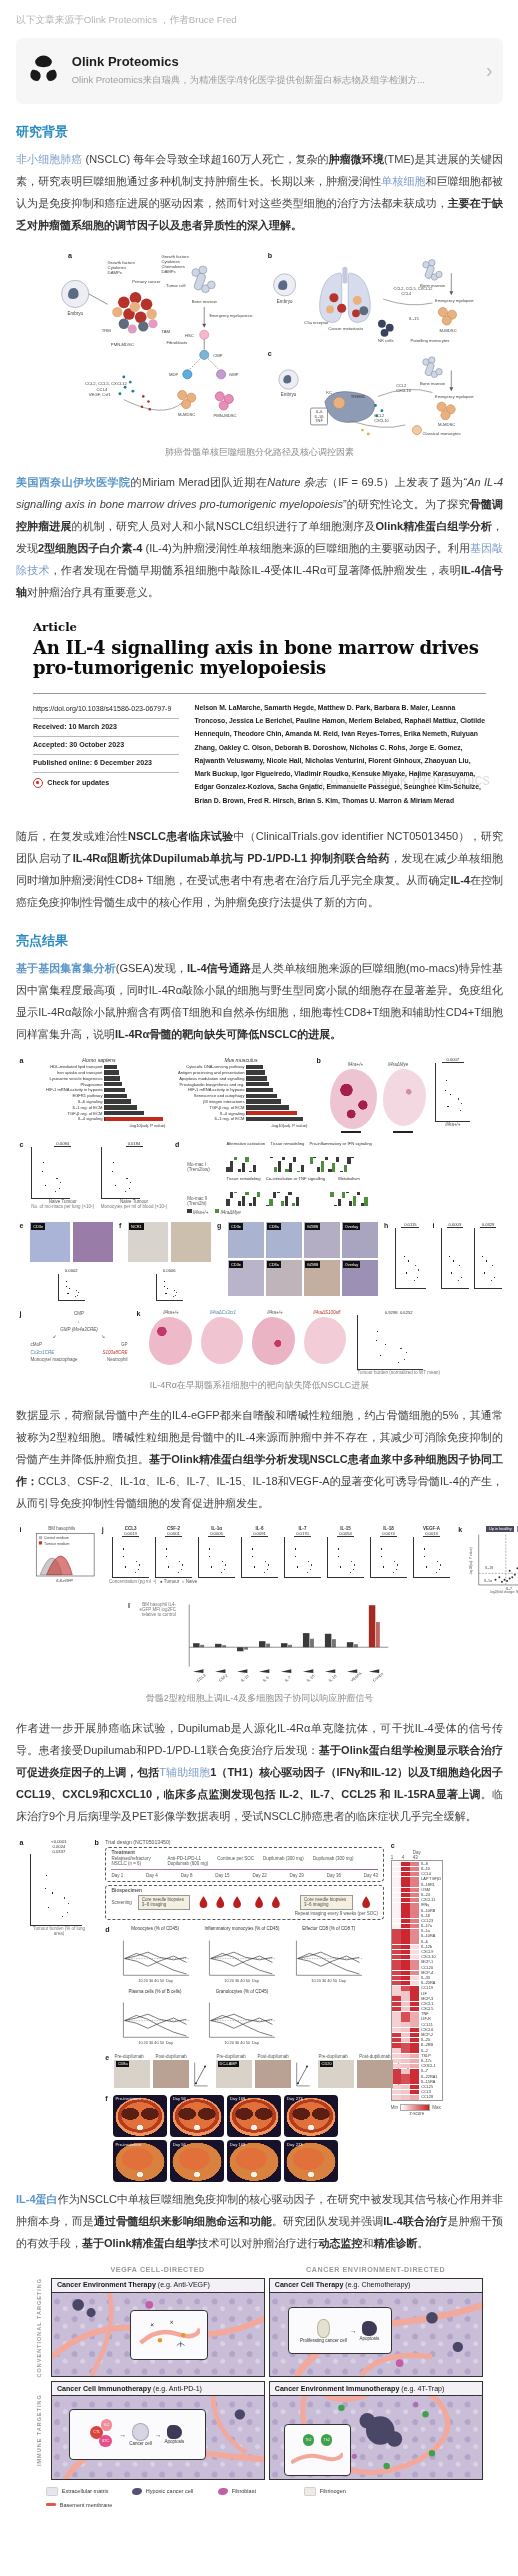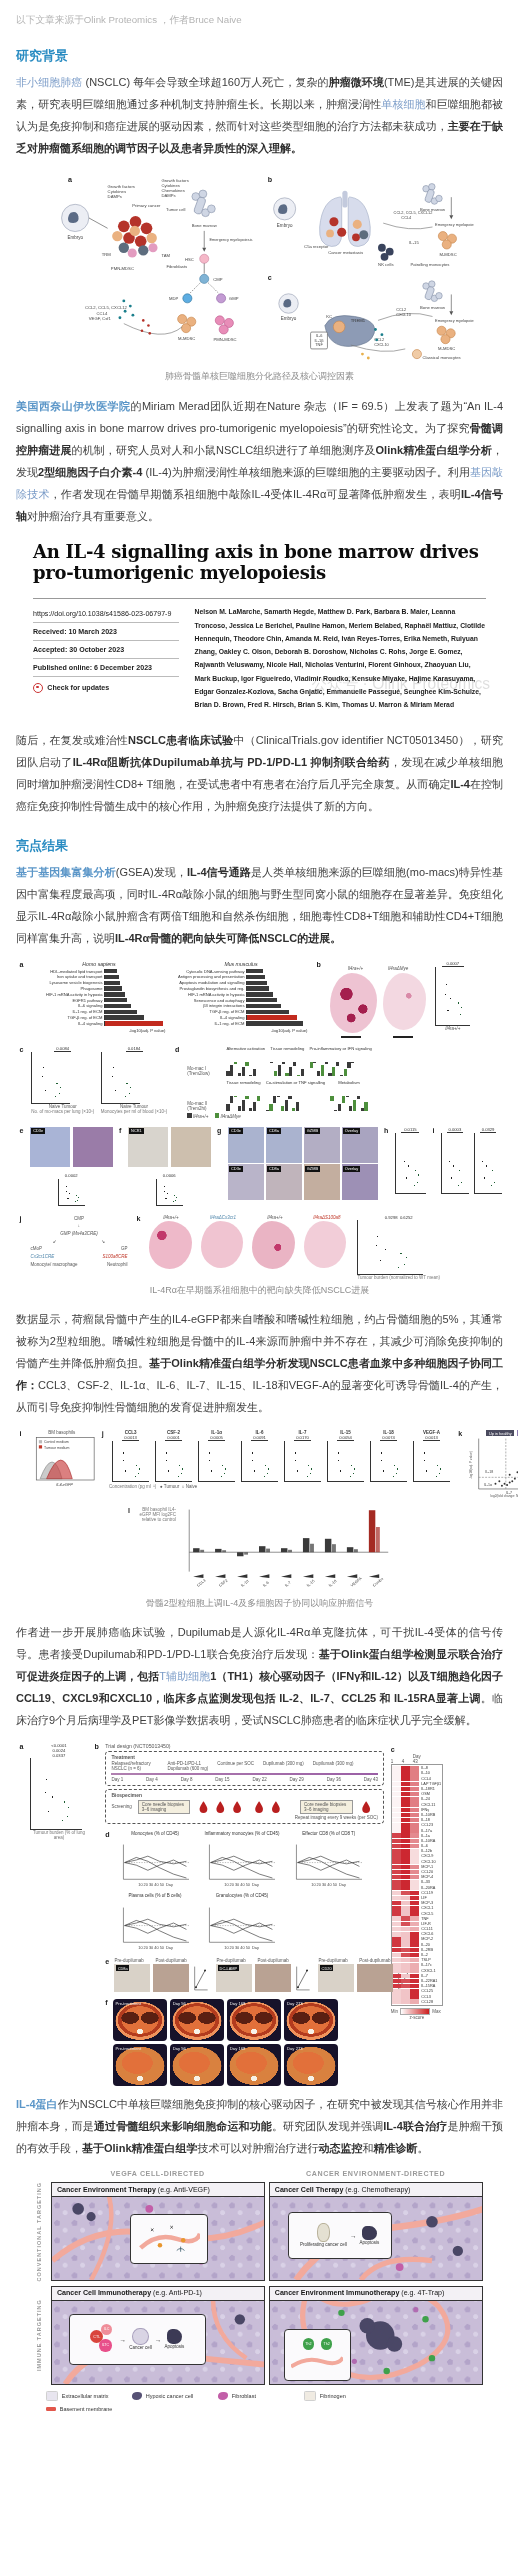--- a/index.html
+++ b/index.html
@@ -12,21 +12,21 @@
   .card-logo{width:35px;height:35px;flex:0 0 35px;margin-right:10.4px;}
   .card-main{flex:1;min-width:0;}
   .card-title{font-size:13px;font-weight:700;color:#1d1d1d;margin-bottom:4.5px;}
   .card-desc{font-size:9.4px;color:#9d9d9d;white-space:nowrap;overflow:hidden;text-overflow:ellipsis;}
   .card-chev{font-size:19.5px;color:#b9b9b9;padding-left:6.5px;flex:0 0 auto;}
   
   .content{padding:0 16px;}
   h2.sec{color:#2a8cc2;font-size:13px;font-weight:700;margin:19.5px 0 2.6px;}
   p.body{font-size:11px;line-height:22px;text-align:justify;margin:6.5px 0 11.7px;}
   .st-b{font-weight:700;color:#2f2f2f;}
-  .st-i{}
+  .st-i{font-style:italic;}
   .st-l{color:#7b9cc8;}
   .st-lb{color:#5b96c8;font-weight:700;}
   .caption{text-align:center;color:#8d8d8d;font-size:9px;margin:3.9px 0 11.7px;}
   
   .figure{position:relative;margin:2.6px auto;background:#fff;}
   .pletter{font-weight:700;font-size:7.1px;color:#222;}
   .tiny{font-size:4.5px;color:#555;}
   
   .nature{width:487px;margin:6.5px auto 9px;padding:3.9px 17px 9px;box-sizing:border-box;position:relative;background:#fff;}
   .nat-article{font-family:"DejaVu Serif","Liberation Serif",serif;font-weight:700;font-size:11.7px;color:#111;margin:1.3px 0 3.9px;}
@@ -102,22 +102,38 @@
   .legend-wrap{display:flex;flex-wrap:wrap;width:428px;margin:6.5px auto 0;row-gap:5.2px;}
   .leg-item{display:flex;align-items:center;gap:3.9px;width:86px;font-size:5.5px;color:#333;}
   .leg-icon{width:10.4px;height:7.8px;flex:0 0 10.4px;border-radius:50% 40% 55% 45%;}
   svg text{font-family:"Liberation Sans",sans-serif;}
 </style>
 </head>
 <body>
 
 <div class="page">
 
-  <div class="source-line">以下文章来源于Olink Proteomics ，作者Bruce Naive</div>
-
+  <div class="source-line">以下文章来源于Olink Proteomics ，作者Bruce Fred</div>
+
+  <div class="card">
+    <div class="card-logo">
+      <svg viewBox="0 0 54 54" width="35" height="35">
+        <g fill="#1a1a1a">
+          <path d="M27 4 a13 11 0 0 1 13 10 q-1 8 -13 8 q-12 0 -13 -8 a13 11 0 0 1 13 -10 Z"></path>
+          <path d="M10 26 a12 12 0 0 1 11 4 q4 6 -2 13 a12 12 0 0 1 -12 -6 q-1 -8 3 -11 Z"></path>
+          <path d="M44 26 a12 12 0 0 1 3 11 a12 12 0 0 1 -12 6 q-6 -7 -2 -13 a12 12 0 0 1 11 -4 Z"></path>
+        </g>
+      </svg>
+    </div>
+    <div class="card-main">
+      <div class="card-title">Olink Proteomics</div>
+      <div class="card-desc">Olink Proteomics来自瑞典，为精准医学/转化医学提供创新蛋白标志物及组学检测方...</div>
+    </div>
+    <div class="card-chev">›</div>
+  </div>
 
   <div class="content">
 
     <h2 class="sec">研究背景</h2>
     <p class="body"><span class="st-l">非小细胞肺癌</span><span> (NSCLC) 每年会导致全球超160万人死亡，复杂的</span><span class="st-b">肿瘤微环境</span><span>(TME)是其进展的关键因素，研究表明巨噬细胞通过多种机制支持肿瘤生长。长期以来，肿瘤浸润性</span><span class="st-l">单核细胞</span><span>和巨噬细胞都被认为是免疫抑制和癌症进展的驱动因素，然而针对这些类型细胞的治疗方法都未获成功，</span><span class="st-b">主要在于缺乏对肿瘤髓系细胞的调节因子以及患者异质性的深入理解。</span></p>
 
     <div class="figure" style="width:428px;height:195px;">
       <svg viewBox="0 0 660 300" width="428" height="195">
 
         <text x="34" y="16" font-size="11" font-weight="bold" fill="#222">a</text>
@@ -304,20 +320,21 @@
             <circle cx="488" cy="282" r="2.2"></circle>
             <circle cx="497" cy="288" r="2.2"></circle>
           </g>
       </svg>
     </div>
     <div class="caption">肺癌骨髓单核巨噬细胞分化路径及核心调控因素</div>
 
     <p class="body"><span class="st-lb">美国西奈山伊坎医学院</span><span>的Miriam Merad团队近期在</span><span class="st-i">Nature 杂志</span><span>（IF = 69.5）上发表了题为“</span><span class="st-i">An IL-4 signalling axis in bone marrow drives pro-tumorigenic myelopoiesis</span><span>”的研究性论文。为了探究</span><span class="st-b">骨髓调控肿瘤进展</span><span>的机制，研究人员对人和小鼠NSCLC组织进行了单细胞测序及</span><span class="st-b">Olink精准蛋白组学分析</span><span>，发现</span><span class="st-b">2型细胞因子白介素-4</span><span> (IL-4)为肿瘤浸润性单核细胞来源的巨噬细胞的主要驱动因子。利用</span><span class="st-l">基因敲除技术</span><span>，作者发现在骨髓早期髓系祖细胞中敲除IL-4受体IL-4Rα可显著降低肿瘤发生，表明</span><span class="st-b">IL-4信号轴</span><span>对肿瘤治疗具有重要意义。</span></p>
 
     <div class="nature">
+      <div class="nat-article">Article</div>
       <div class="nat-title">An IL-4 signalling axis in bone marrow drives pro-tumorigenic myelopoiesis</div>
       <div class="nat-rule"></div>
       <div class="nat-cols">
         <div class="nat-left">
           <div class="cell doi">https://doi.org/10.1038/s41586-023-06797-9</div>
           <div class="cell">Received: 10 March 2023</div>
           <div class="cell">Accepted: 30 October 2023</div>
           <div class="cell">Published online: 6 December 2023</div>
           <div class="nat-check">
             <span class="dot"></span>

